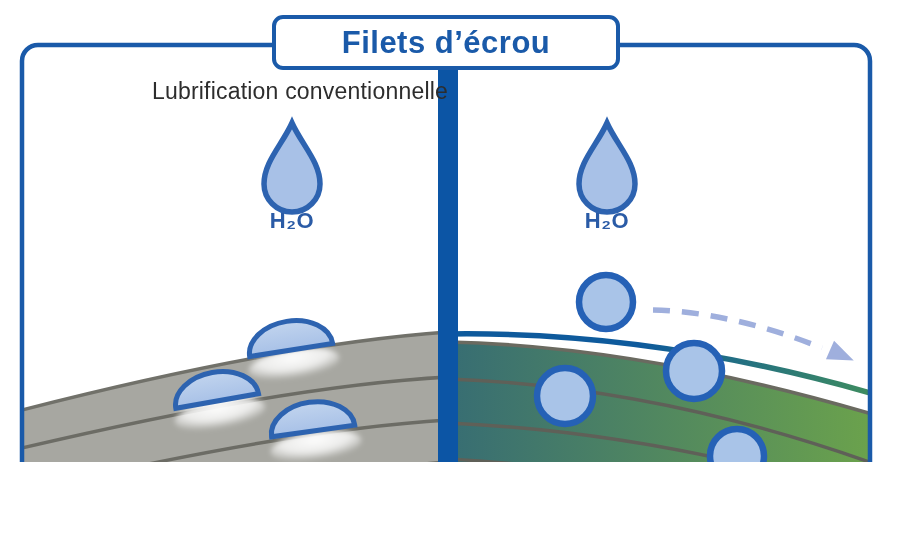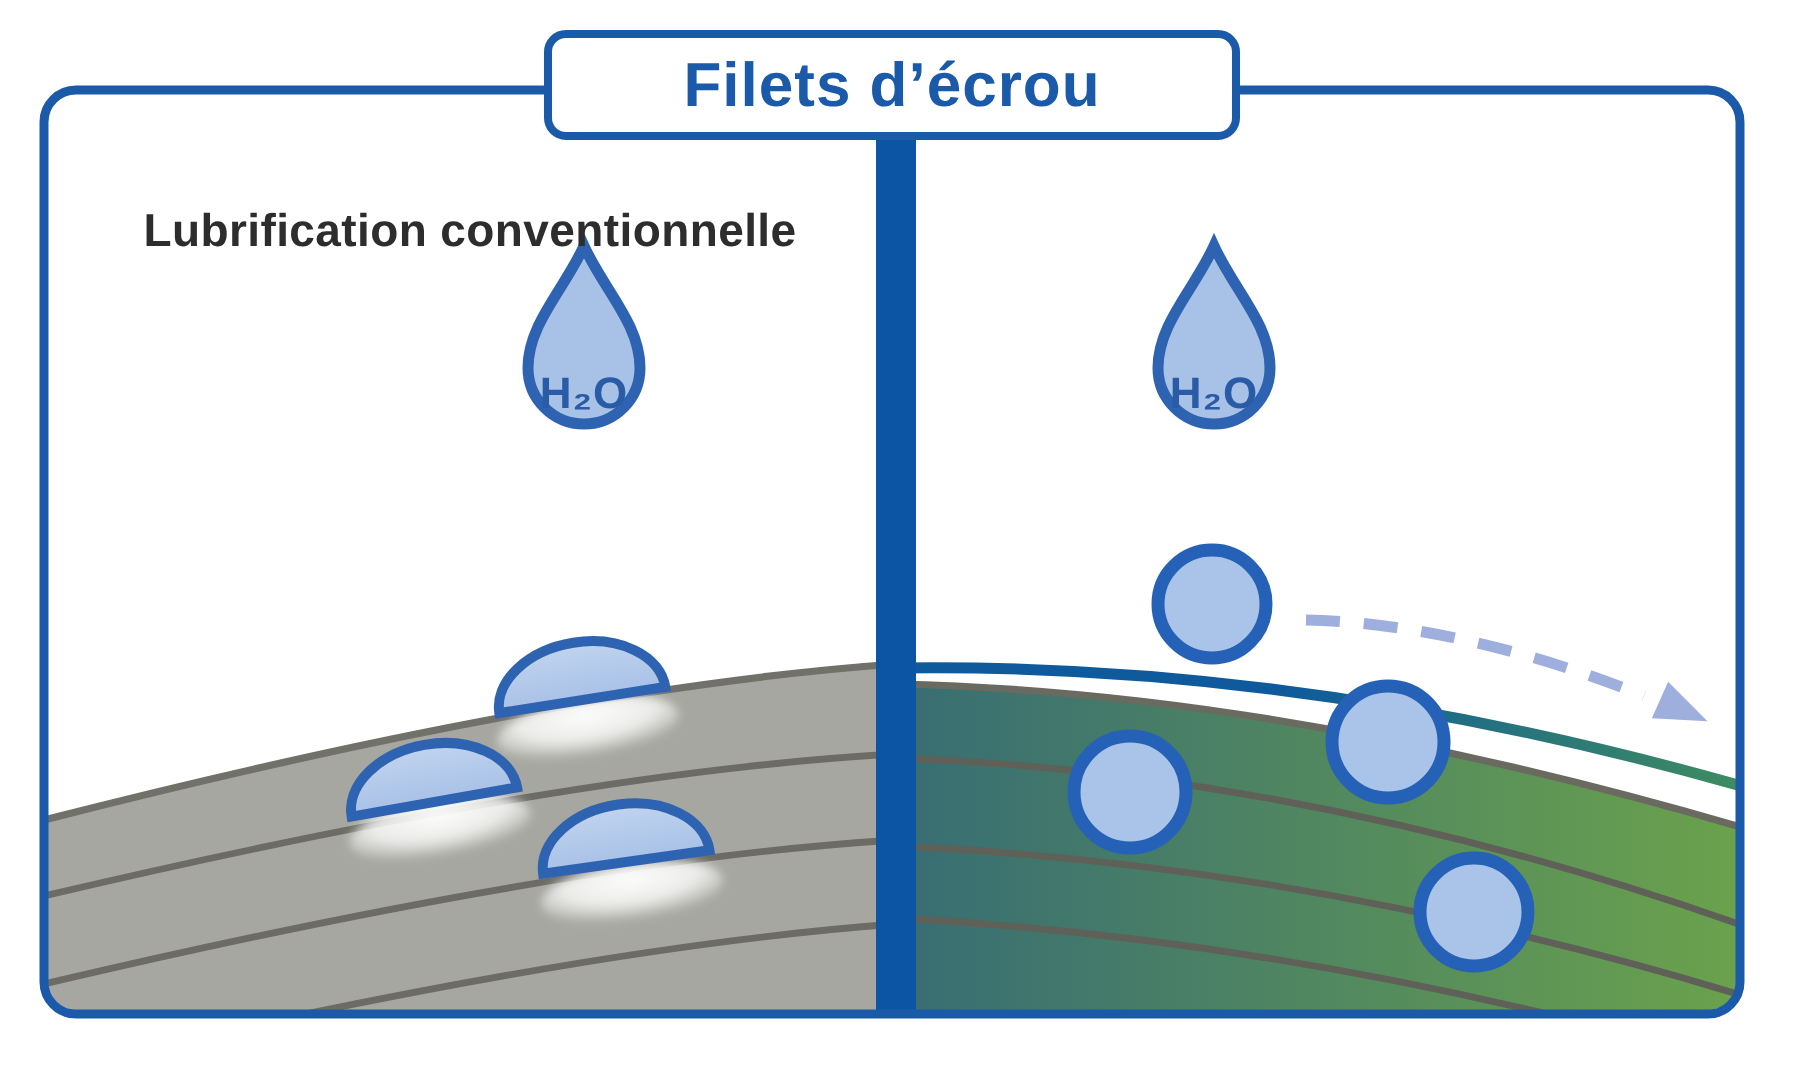--- a/index.html
+++ b/index.html
@@ -1,16 +1,16 @@
 <!DOCTYPE html>
 <html style="--accent-blue: #1a5aa9; --divider-blue: #0c55a5; --surface-gray: #a7a7a1; --surface-edge-gray: #71716a; --thread-line-gray: #6c6c65; --surface-teal: #376d73; --surface-green: #6ba24c; --right-edge-gray: #6a6a60; --right-thread-line: #5f6058; --coating-blue: #0e5a9c; --coating-green: #3f8d5f; --drop-fill: #a8c1e7; --drop-fill-light: #c1d4ee; --drop-stroke: #2d63b0; --bead-fill: #a9c4e8; --bead-stroke: #2561b6; --arrow-lavender: #9fafdd; --left-label-color: #2d2d2d; --h2o-color: #2a5ba6;"><head>
 <meta charset="utf-8">
 <style>
   html,body{margin:0;padding:0;background:#fff;}
-  .stage{position:relative;width:900px;height:540px;background:#fff;overflow:hidden;
+  .stage{position:relative;width:900px;height:462px;background:#fff;overflow:hidden;
          font-family:"Liberation Sans",sans-serif;}
   .art{position:absolute;left:0;top:0;width:900px;height:540px;display:block;}
 
   
   .frame-bg{fill:#ffffff;}
   .frame-border{fill:none;stroke:var(--accent-blue);stroke-width:4.5;}
   .divider{fill:var(--divider-blue);}
   .gray-body{fill:var(--surface-gray);}
   .gray-edge{fill:none;stroke:var(--surface-edge-gray);stroke-width:3.6;}
   .gray-line{fill:none;stroke:var(--thread-line-gray);stroke-width:3.4;}
@@ -31,25 +31,25 @@
   .st-dome-b{stop-color:var(--drop-fill);}
   .st-blob-a{stop-color:#fff;stop-opacity:.97;}
   .st-blob-b{stop-color:#fff;stop-opacity:.78;}
   .st-blob-c{stop-color:#fff;stop-opacity:0;}
 
   
   .title-box{position:absolute;left:272px;top:15px;width:348px;height:55px;box-sizing:border-box;
              background:#fff;border:4px solid var(--accent-blue);border-radius:11px;
              display:flex;align-items:center;justify-content:center;z-index:3;}
   .title-text{font-weight:700;font-size:31px;color:var(--accent-blue);letter-spacing:.5px;}
-  .panel-label{position:absolute;top:102px;text-align:center;font-weight:700;font-size:23px;z-index:2;}
+  .panel-label{position:absolute;top:78px;text-align:right;font-weight:400;font-size:23px;z-index:2;}
   .panel-label.left{left:22px;width:426px;color:var(--left-label-color);letter-spacing:.2px;}
   .panel-label.right{left:458px;width:412px;color:var(--accent-blue);font-size:24px;letter-spacing:.6px;}
   .h2o{position:absolute;transform:translate(-50%,-50%);font-weight:700;font-size:22px;
-       color:var(--h2o-color);z-index:2;letter-spacing:.5px;}
+       color:var(--h2o-color);z-index:2;letter-spacing:.5px;margin-top:24px;}
   .h2o.left{left:292px;top:197px;}
   .h2o.right{left:607px;top:197px;}
 </style>
 </head>
 <body>
 
 <div class="stage">
 
   <svg class="art" viewBox="0 0 900 540" xmlns="http://www.w3.org/2000/svg">
     <defs>

